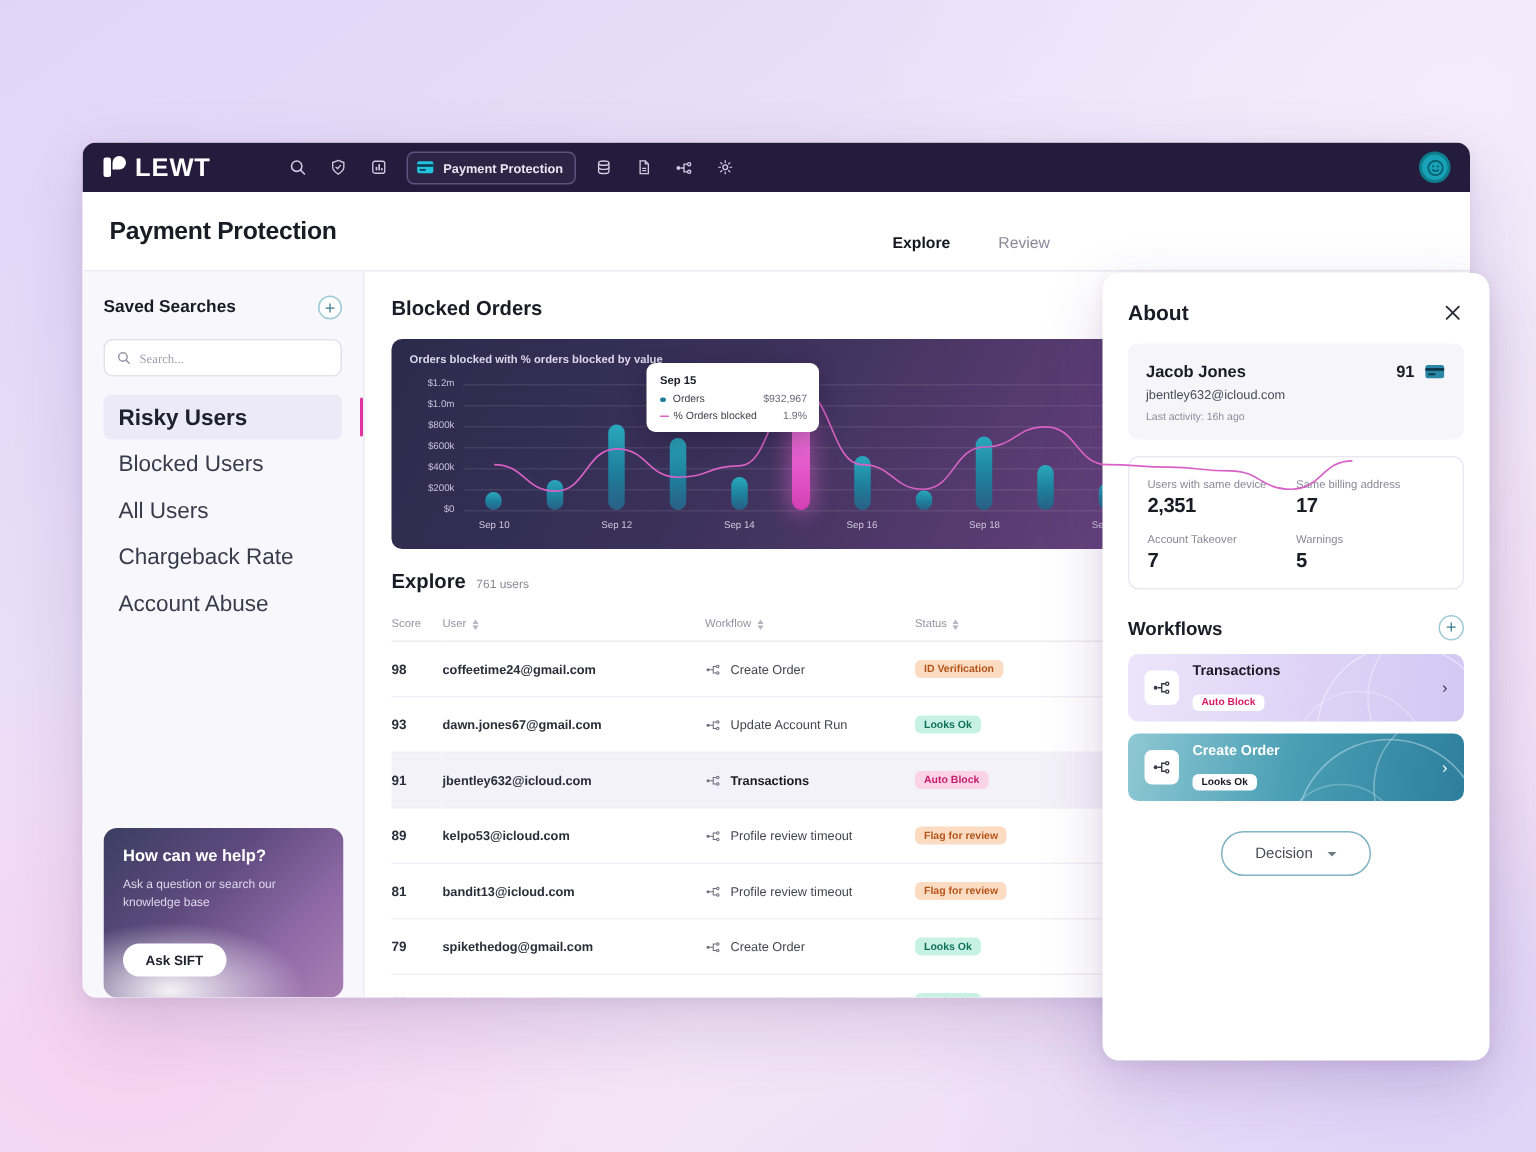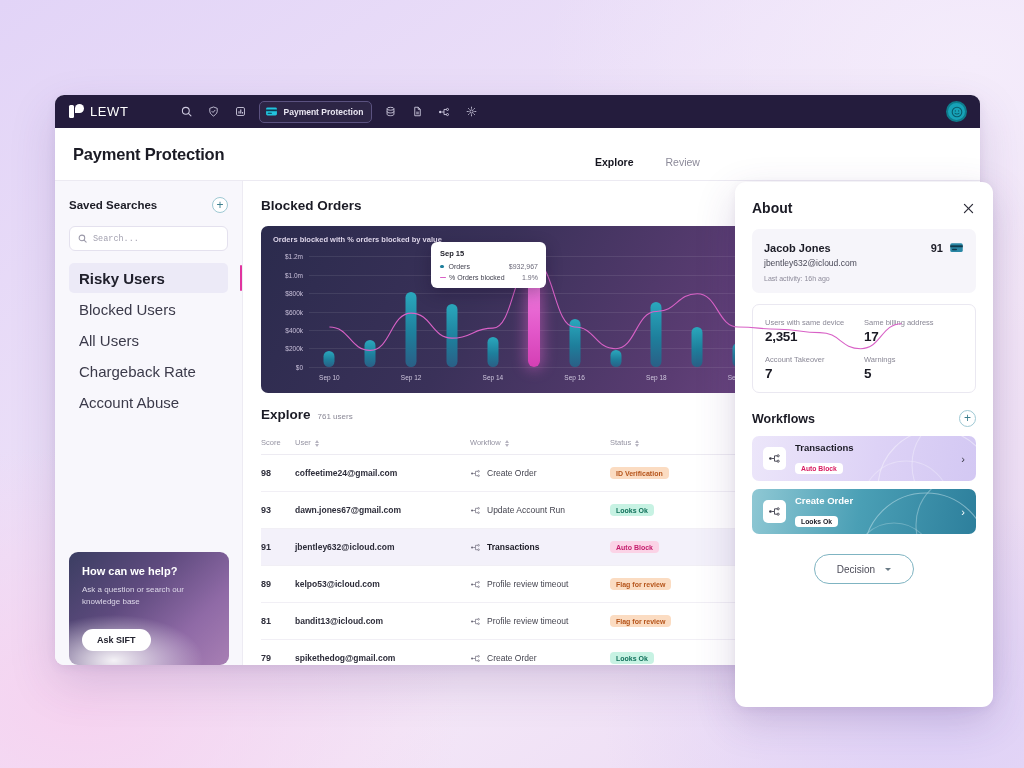--- a/index.html
+++ b/index.html
@@ -33,21 +33,21 @@
   .logo { display: flex; align-items: center; gap: 6px; margin-right: 46px; }
   .logo-mark { width: 15px; height: 15px; position: relative; }
   .logo-mark .b1 {
     position: absolute; left: 0; top: 1px; width: 5px; height: 13px;
     background: #fff; border-radius: 1.5px;
   }
   .logo-mark .b2 {
     position: absolute; left: 5.5px; top: 0px; width: 9px; height: 9px;
     background: #fff; border-radius: 50% 50% 50% 0;
   }
-  .logo-text { color:#fff; font-size: 13px; font-weight: 400; letter-spacing: .6px; }
+  .logo-text { color:#fff; font-size: 17px; font-weight: 700; letter-spacing: .6px; }
 
   .navicons { display: flex; align-items: center; gap: 3px; }
   .navbtn {
     width: 24px; height: 22px; display: flex; align-items: center; justify-content: center;
     border-radius: 4px; cursor: pointer;
   }
   .navbtn svg { display:block; }
   .navpill {
     display: flex; align-items: center; gap: 6px;
     height: 22px; padding: 0 8px 0 5px; margin: 0 3px;
@@ -89,21 +89,21 @@
     border: 1px solid #9fc9d4; color: #3d7f8e; background:#fff;
     display:flex; align-items:center; justify-content:center;
     font-size: 12px; line-height: 1; cursor: pointer; padding-bottom:1px;
   }
   .searchbox {
     height: 25px; background: #fff; border: 1px solid #e4e1ee; border-radius: 6px;
     display: flex; align-items: center; gap: 6px; padding: 0 8px; margin-bottom: 12px;
   }
   .searchbox input {
     border: none; outline: none; font-size: 8.5px; color: #32323e;
-    font-family: Liberation Mono, monospace; flex: 1; background: transparent;
+    font-family: Liberation Serif, serif; flex: 1; background: transparent;
   }
   .searchbox input::placeholder { color: #a3a1b0; }
   .savelist { list-style: none; }
   .saveitem {
     height: 30px; display: flex; align-items: center; padding: 0 10px;
     font-size: 15px; color: #3b3a4a; border-radius: 5px; margin-bottom: 1px;
     cursor: pointer; position: relative;
   }
   .saveitem.active { background: #eceaf7; font-weight: 700; color: #20202c; }
   .saveitem.active::after {
@@ -136,21 +136,21 @@
   .range-lbl { font-size: 7.5px; color: #9a98a8; }
   .pill {
     display:flex; align-items:center; gap:7px; height: 19px; padding: 0 9px;
     border: 1px solid #9fc9d4; border-radius: 11px; background: #fff;
     font-size: 8px; font-weight: 700; color: #20202c; cursor: pointer; white-space:nowrap;
   }
   .caret { width:0;height:0;border-left:3px solid transparent;border-right:3px solid transparent;border-top:3.5px solid #6b7b86; }
 
   
   .chart {
-    height: 167px; border-radius: 7px; position: relative; overflow: hidden;
+    height: 140px; border-radius: 7px; position: relative; overflow: hidden;
     background: linear-gradient(118deg, #2b2b4d 0%, #3a3159 32%, #5a3c72 62%, #7b4f8e 88%, #8a5a96 100%);
     margin-top: 10px;
   }
   .chart-cap { position:absolute; left: 12px; top: 9px; font-size: 7.5px; color:#ded6ea; font-weight:600; }
   .plot { position: absolute; left: 48px; right: 40px; top: 30px; bottom: 26px; }
   .gline { position:absolute; left:0; right:0; height:1px; background: rgba(255,255,255,.085); }
   .ylab { position:absolute; right: calc(100% + 6px); font-size: 6.5px; color:#c9c0da; white-space:nowrap; transform: translateY(-50%); }
   .y2lab{ position:absolute; left: calc(100% + 7px); font-size: 6.5px; color:#c9c0da; white-space:nowrap; transform: translateY(-50%); }
   .bar { position:absolute; bottom:0; width: 11px; border-radius: 6px;
          background: linear-gradient(180deg,#2aa8bd 0%, #1e7f9c 55%, #2a5f86 100%); transform: translateX(-50%); }

